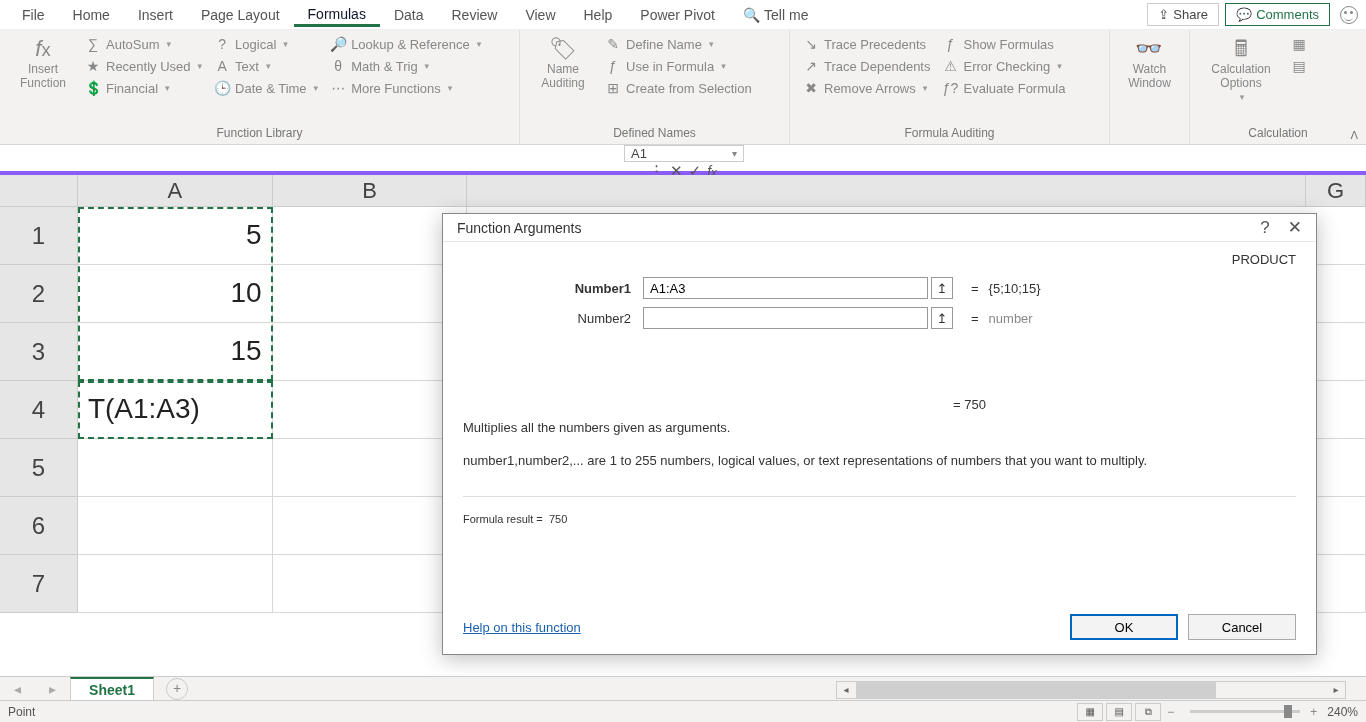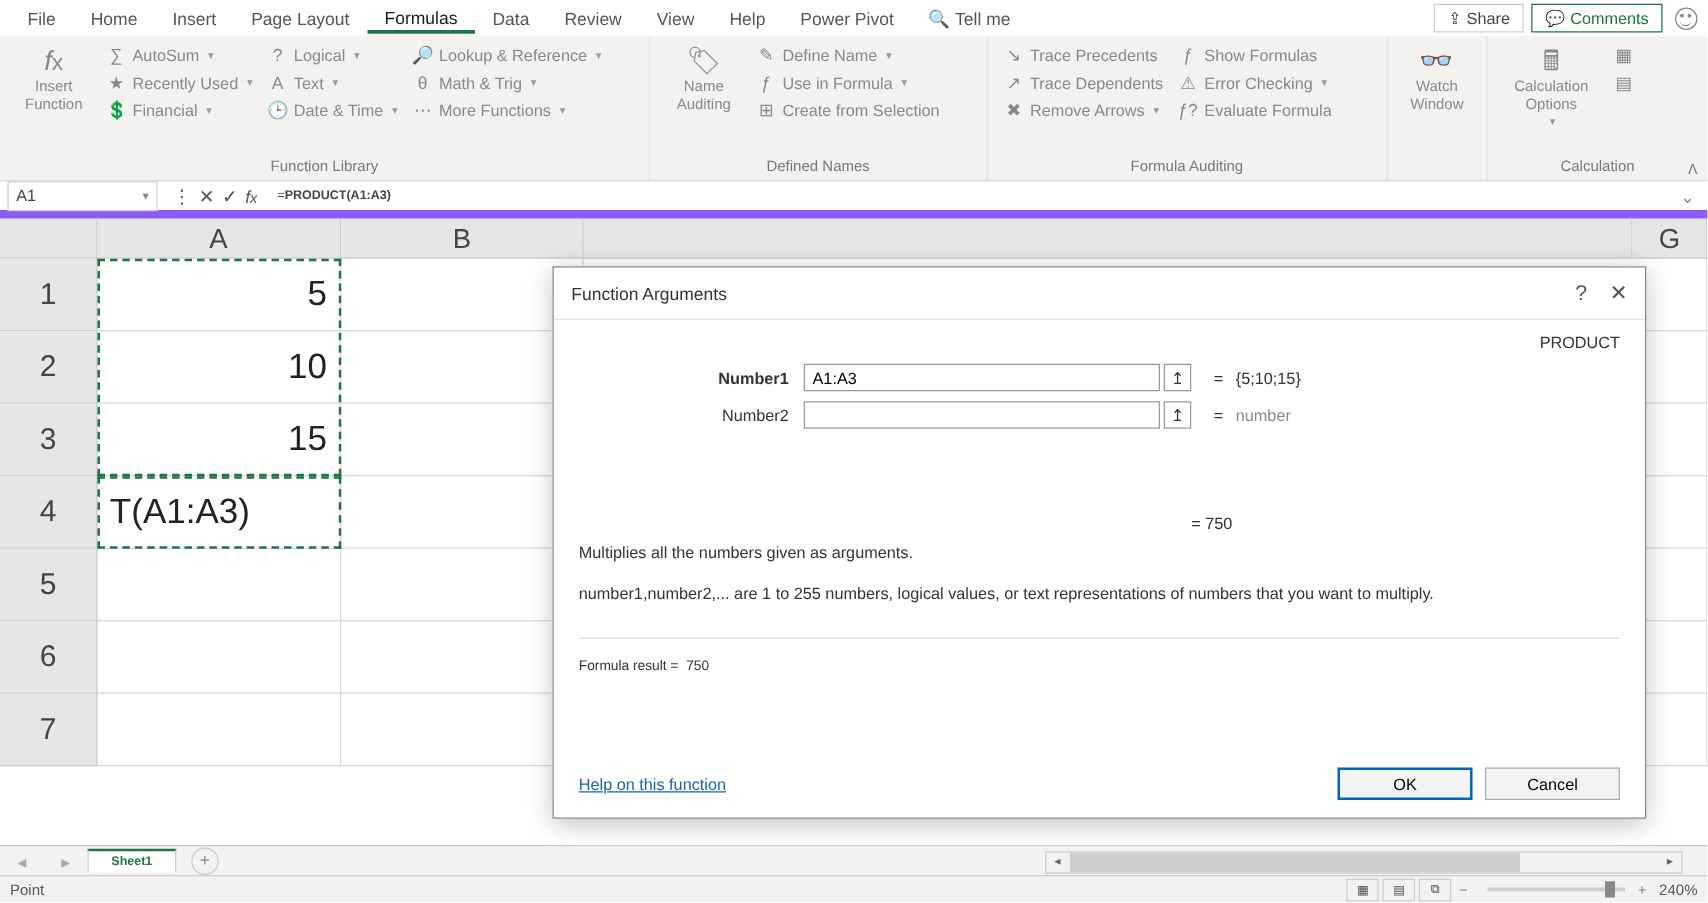--- a/index.html
+++ b/index.html
@@ -23,21 +23,21 @@
 .rgroup .label { font-size: 12px; color: #777; text-align: center; padding: 3px 0 4px; }
 .big-btn { display: flex; flex-direction: column; align-items: center; justify-content: flex-start; padding: 4px 6px; color: #888; font-size: 12px; text-align: center; gap: 2px; }
 .big-btn .ico { font-size: 22px; line-height: 1; }
 .col-btns { display: flex; flex-direction: column; gap: 2px; }
 .small-btn { display: flex; align-items: center; gap: 5px; color: #888; font-size: 13px; padding: 2px 3px; white-space: nowrap; }
 .small-btn .ico { font-size: 14px; width: 16px; text-align: center; }
 .caret { font-size: 9px; color: #999; margin-left: 2px; }
 .collapse-caret { position: absolute; right: 8px; bottom: 2px; font-size: 11px; color: #777; }
 
 
-.fbar-row { height: 30px; display: flex; align-items: center; border-bottom: 7px solid #8b5cf6; background: #fff; }
+.fbar-row { height: 30px; display: flex; align-items: center; border-bottom: 4px solid #8b5cf6; background: #fff; flex-direction: column; }
 .name-box { width: 120px; height: 24px; border: 1px solid #ccc; margin: 0 4px 0 6px; display: flex; align-items: center; padding: 0 6px; font-size: 13px; }
 .name-box .dd { margin-left: auto; font-size: 10px; color: #888; }
 .fbar-btns { display: flex; gap: 6px; padding: 0 8px; align-items: center; }
 .fbar-btns span { font-size: 15px; color: #555; }
 .fbar-btns .fx { font-style: italic; font-size: 14px; }
 .formula-input { flex: 1; font-size: 10px; padding: 0 8px; }
 .formula-input b { font-weight: bold; }
 
 
 .grid-wrap { position: absolute; top: 175px; left: 0; right: 0; bottom: 46px; background: #fff; overflow: hidden; }
@@ -47,21 +47,21 @@
 .colA { width: 195px; }
 .colB { width: 195px; }
 .colG { width: 60px; }
 .rowh { width: 78px; background: #e6e6e6; border-right: 1px solid #ccc; border-bottom: 1px solid #ccc; text-align: center; font-size: 24px; color: #444; line-height: 58px; }
 .grid-row { display: flex; height: 58px; }
 .cell { border-right: 1px solid #d8d8d8; border-bottom: 1px solid #d8d8d8; text-align: right; font-size: 28px; padding: 4px 10px; color: #222; line-height: 48px; }
 .cell.left { text-align: left; }
 
 
 .dialog { position: absolute; left: 442px; top: 213px; width: 875px; height: 442px; background: #fff; border: 1px solid #888; box-shadow: 0 4px 20px rgba(0,0,0,0.25); display: flex; flex-direction: column; }
-.dlg-title { height: 42px; display: flex; align-items: center; padding: 0 14px; font-size: 14px; color: #333; border-bottom: 1px solid #e6e6e6; }
+.dlg-title { height: 28px; display: flex; align-items: center; padding: 0 14px; font-size: 14px; color: #333; border-bottom: 1px solid #e6e6e6; }
 .dlg-title .spacer { flex: 1; }
 .dlg-title .ctl { font-size: 17px; margin-left: 18px; color: #555; }
 .dlg-body { flex: 1; padding: 10px 20px 8px; display: flex; flex-direction: column; font-size: 13px; color: #333; }
 .func-name { color: #333; font-size: 13px; margin-bottom: 10px; text-align: right; }
 .arg-row { display: flex; align-items: center; margin-bottom: 8px; }
 .arg-label { width: 180px; text-align: right; padding-right: 12px; font-size: 13px; }
 .arg-label.bold { font-weight: bold; }
 .arg-input { width: 285px; height: 22px; border: 1px solid #999; padding: 0 6px; font-size: 13px; }
 .arg-collapse { width: 22px; height: 22px; border: 1px solid #999; margin-left: 3px; display: flex; align-items: center; justify-content: center; }
 .arg-eq { margin-left: 18px; color: #333; }
@@ -74,21 +74,21 @@
 .result-row { margin-top: 28px; padding-top: 16px; border-top: 1px solid #ddd; font-size: 11px; }
 .dlg-footer { display: flex; align-items: center; padding: 0 20px 14px; }
 .help-link { color: #1a61b0; text-decoration: underline; font-size: 13px; }
 .dlg-footer .spacer { flex: 1; }
 .dlg-btn { width: 108px; height: 26px; border: 1px solid #aaa; background: #f3f3f3; font-size: 13px; margin-left: 10px; }
 .dlg-btn.primary { border: 2px solid #0067c0; }
 
 
 .sheet-tabs { position: absolute; left: 0; right: 0; bottom: 22px; height: 24px; background: #f3f2f1; display: flex; align-items: center; border-top: 1px solid #ccc; }
 .sheet-nav { padding: 0 14px; color: #aaa; }
-.sheet-tab { background: #fff; border: 1px solid #ccc; border-bottom: none; padding: 3px 18px; font-size: 10px; font-weight: bold; color: #217346; border-top: 2px solid #217346; }
+.sheet-tab { background: #fff; border: 1px solid #ccc; border-bottom: none; padding: 3px 18px; font-size: 14px; font-weight: bold; color: #217346; border-top: 2px solid #217346; }
 .sheet-add { width: 22px; height: 22px; border: 1px solid #ccc; border-radius: 50%; margin-left: 12px; font-size: 14px; text-align: center; color: #888; line-height: 19px; }
 .hscroll { position: absolute; right: 20px; bottom: 23px; width: 510px; height: 18px; background: #f3f2f1; border: 1px solid #ccc; display: flex; }
 .hscroll .thumb { width: 360px; background: #cfcfcf; margin-left: 1px; }
 .hscroll .arr { width: 18px; text-align: center; font-size: 10px; color: #666; line-height: 16px; }
 
 
 .status { position: absolute; bottom: 0; left: 0; right: 0; height: 22px; background: #f3f2f1; border-top: 1px solid #ccc; display: flex; align-items: center; font-size: 12px; color: #555; padding: 0 8px; }
 .status .spacer { flex: 1; }
 .view-btn { width: 26px; height: 18px; border: 1px solid #ccc; margin-left: 3px; display: flex; align-items: center; justify-content: center; font-size: 10px; }
 .zoom-slider { width: 110px; height: 3px; background: #ccc; margin: 0 10px; position: relative; }

